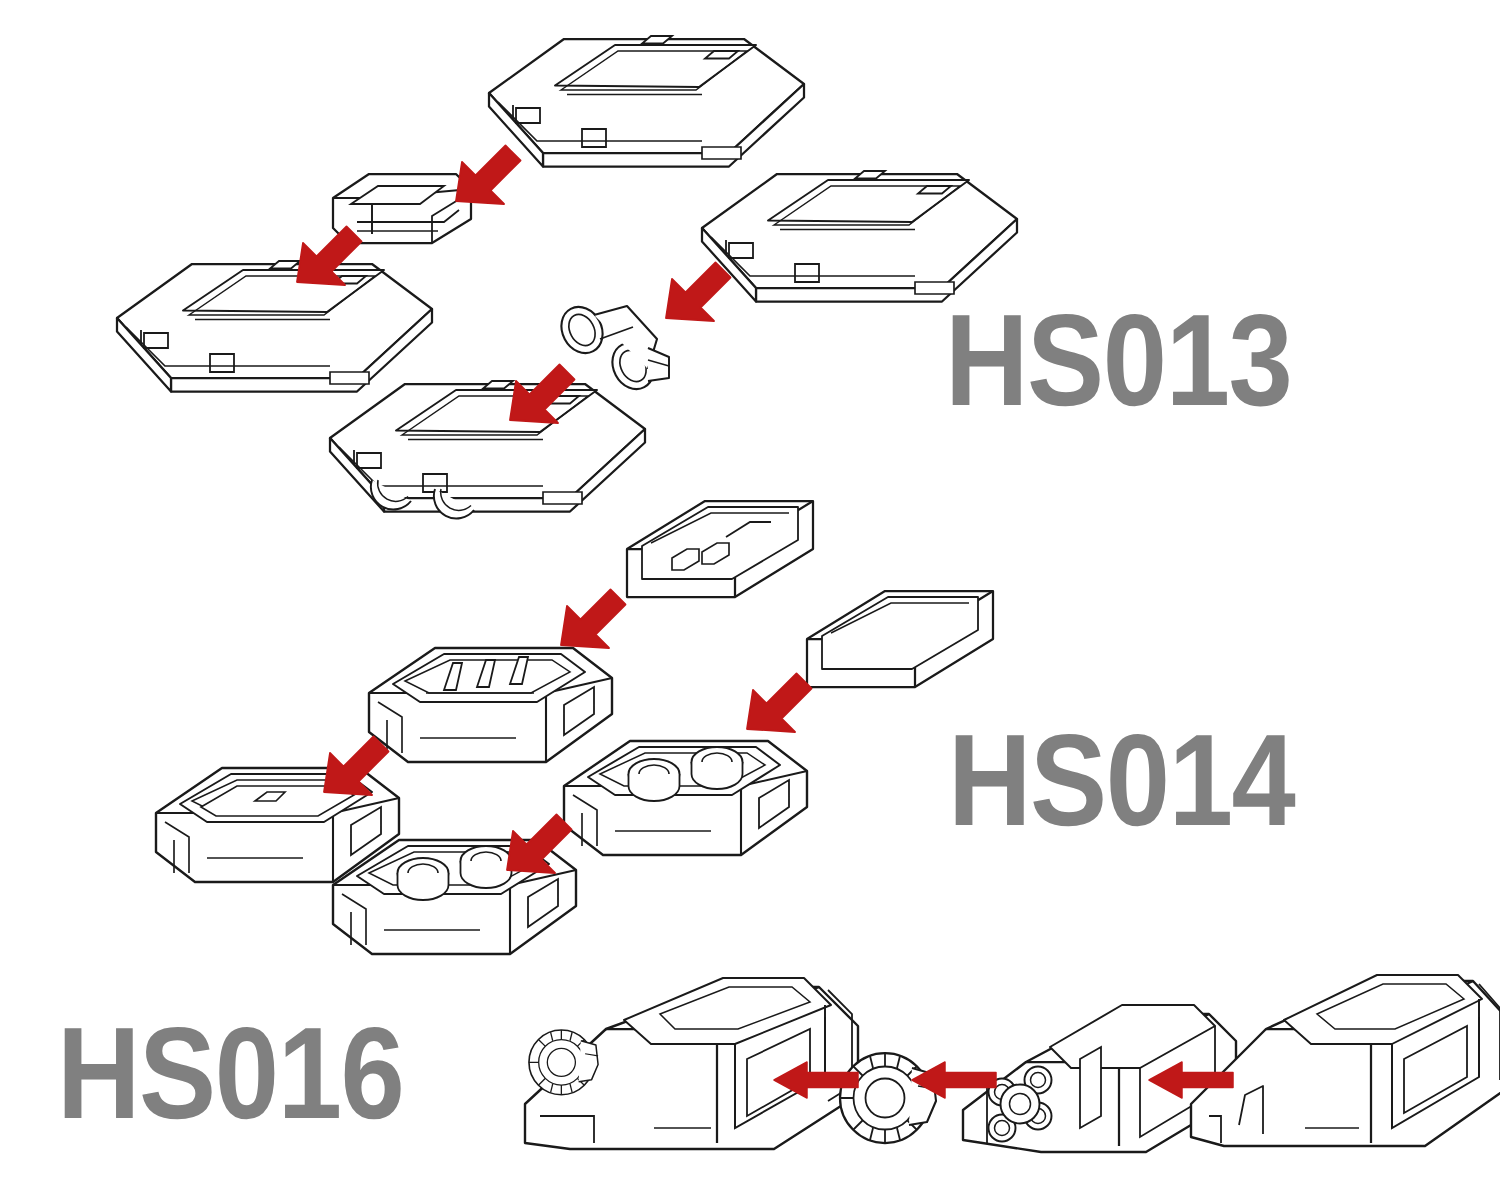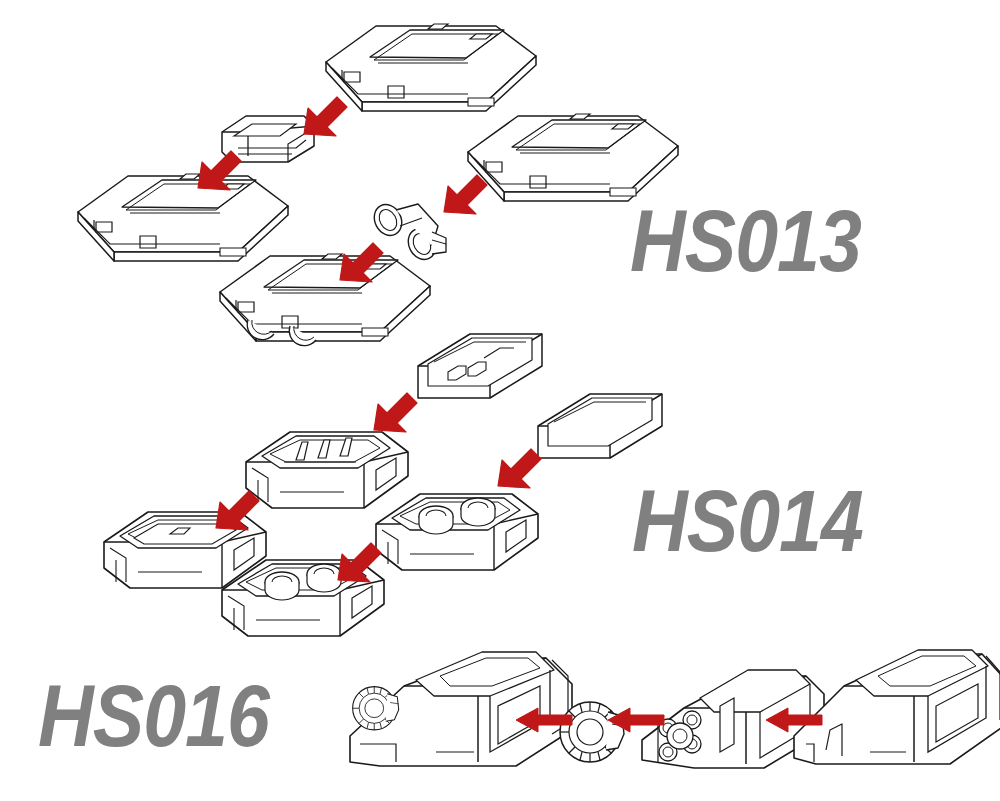--- a/index.html
+++ b/index.html
@@ -1,20 +1,20 @@
 <!DOCTYPE html>
 <html><head>
 <meta charset="utf-8">
 <style>
   html,body{margin:0;padding:0;background:#ffffff;}
   body{
     font-family:"Liberation Sans", sans-serif;
     width:1000px;height:801px;overflow:hidden;position:relative;
   }
-  #sheet{position:relative;width:1000px;height:801px;background:#ffffff;font-style:italic;}
+  #sheet{position:relative;width:1000px;height:801px;background:#ffffff;}
   #sheet svg.layer{position:absolute;left:0;top:0;width:1000px;height:801px;}
 
   .label{
     position:absolute;
     font-family:"Liberation Sans", sans-serif;
     font-weight:bold;
     color:#808080;
     letter-spacing:-1px;
     line-height:1;
     white-space:nowrap;

